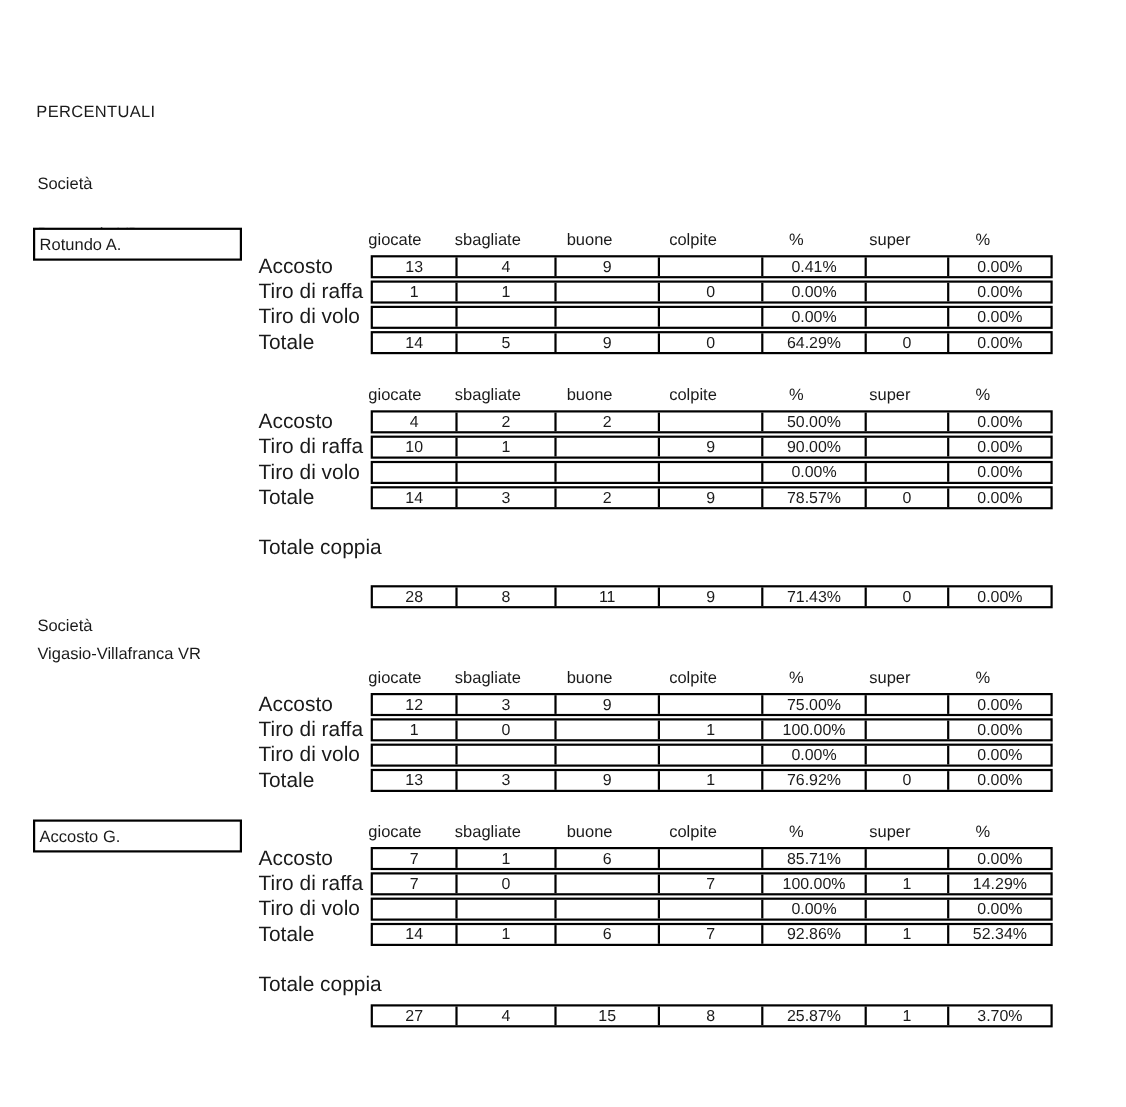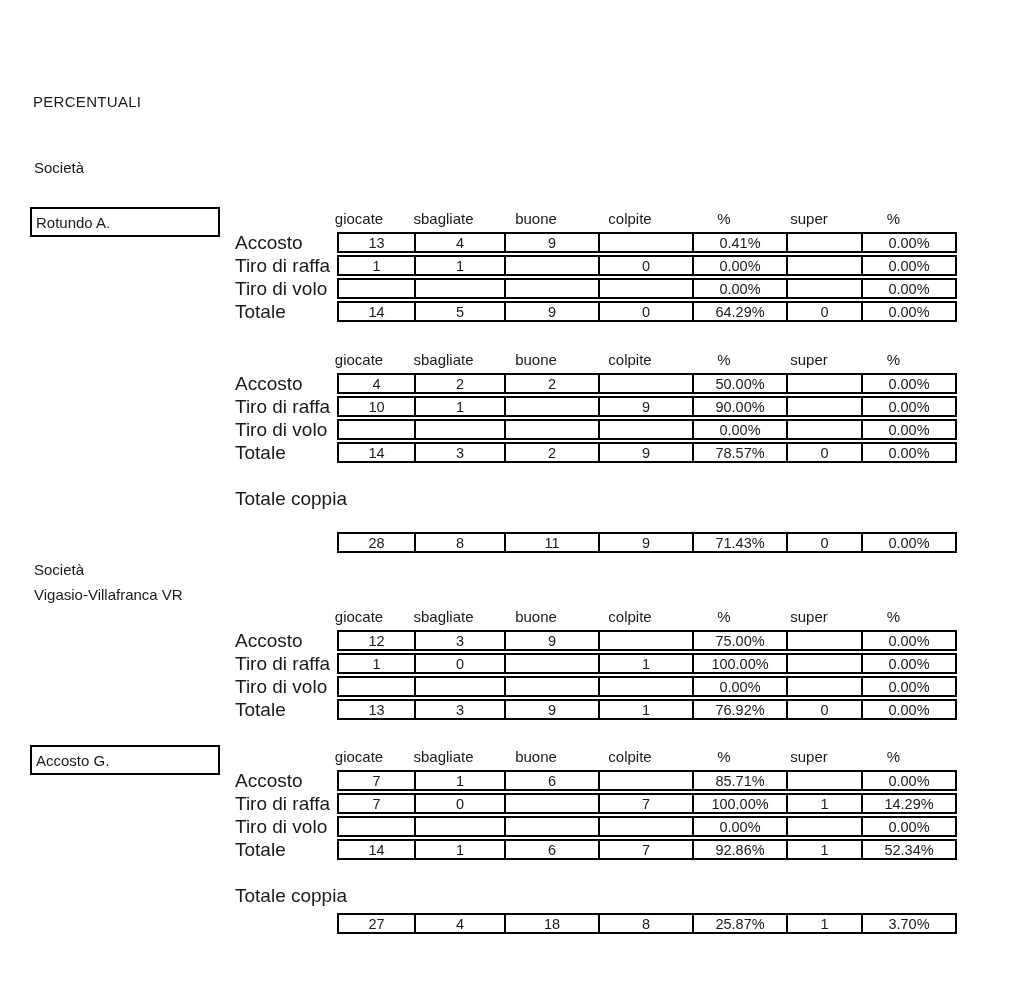--- a/index.html
+++ b/index.html
@@ -258,20 +258,20 @@
         <span class="cell c4">92.86%</span>
         <span class="cell c5">1</span>
         <span class="cell c6">52.34%</span>
       </div>
     </div>
     <div class="pblock" style="top: 885px;">
       <div class="rowlabel" style="top: 0px;">Totale coppia</div>
       <div class="trow" style="top: 0px; margin-top: 28px;">
         <span class="cell c0">27</span>
         <span class="cell c1">4</span>
-        <span class="cell c2">18</span>
+        <span class="cell c2">15</span>
         <span class="cell c3">8</span>
         <span class="cell c4">25.87%</span>
         <span class="cell c5">1</span>
         <span class="cell c6">3.70%</span>
       </div>
     </div>
   </div>
 
 </body></html>

